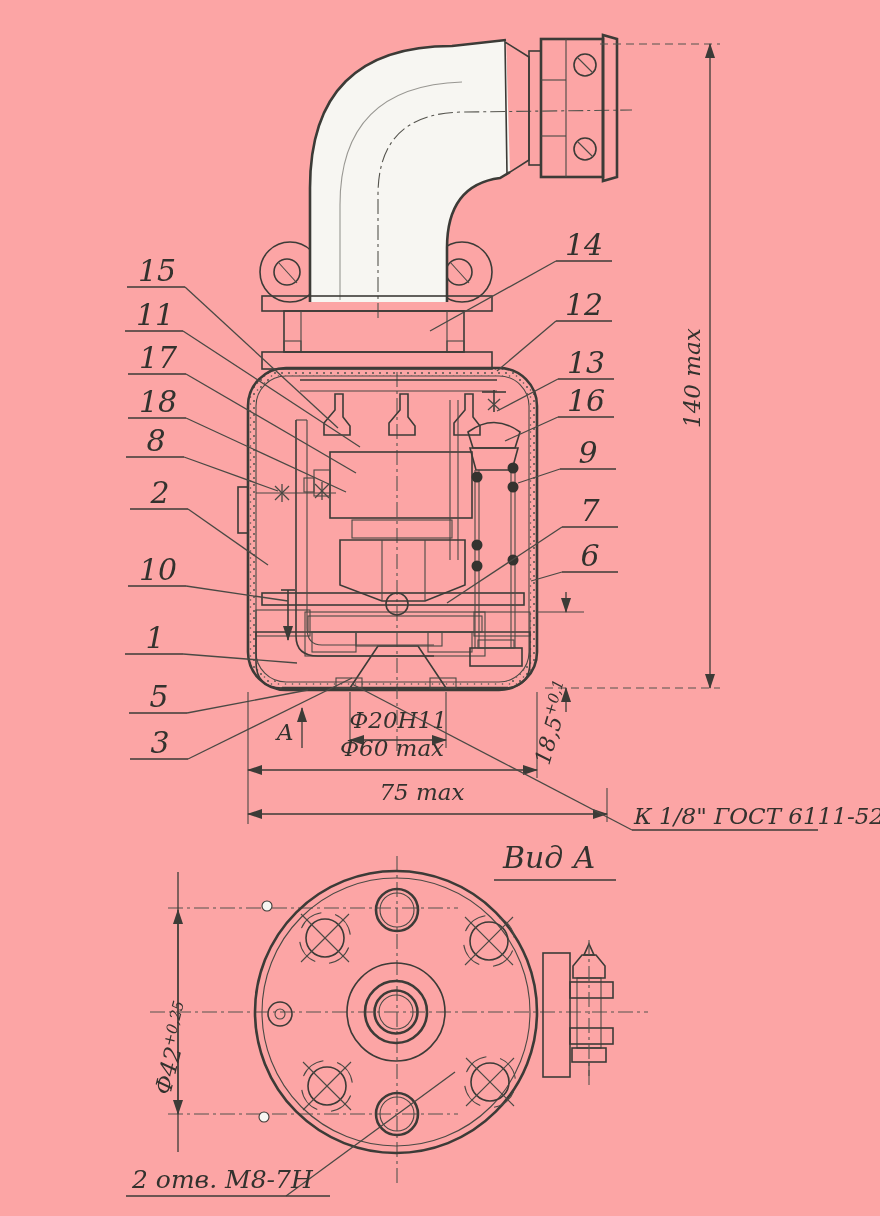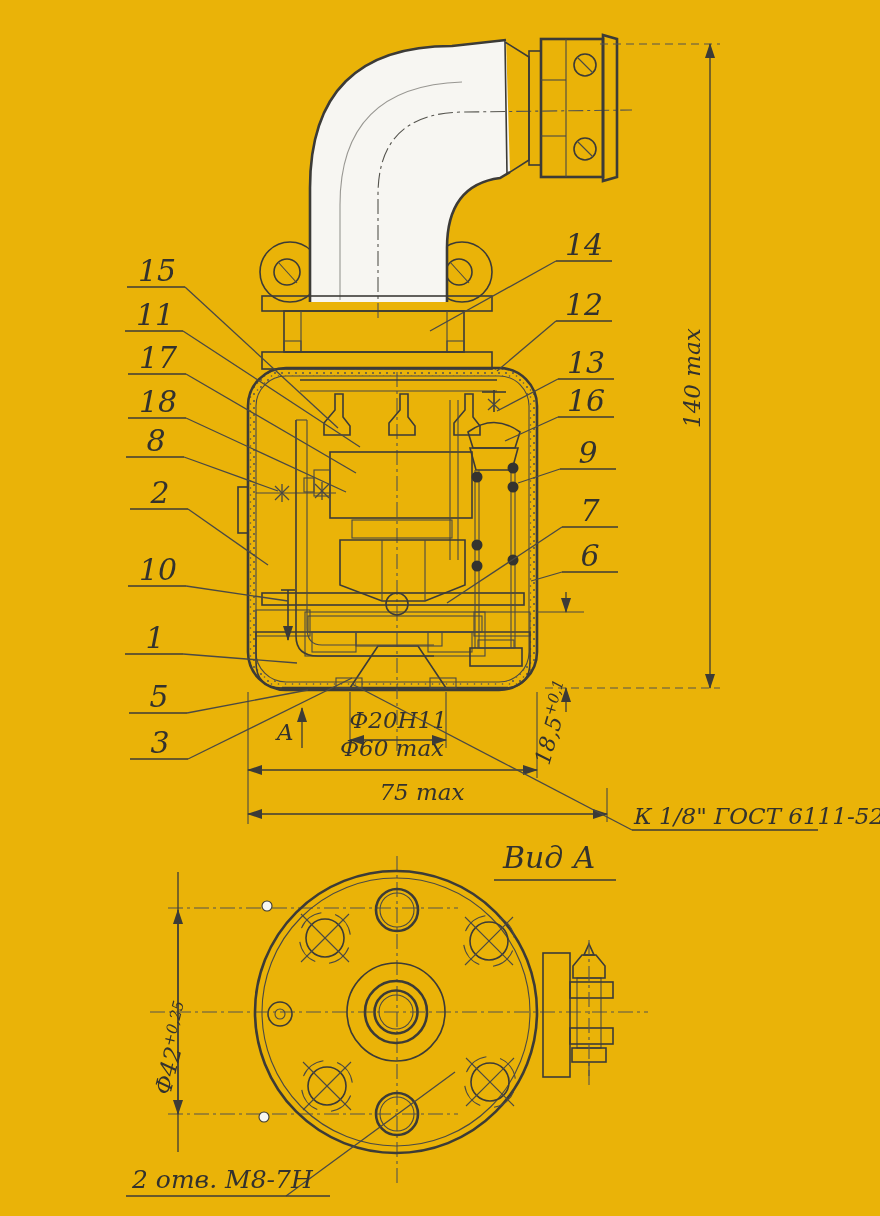--- a/index.html
+++ b/index.html
@@ -1,16 +1,16 @@
 <!DOCTYPE html>
 <html><head>
 <meta charset="utf-8">
 <style>
   html,body{margin:0;padding:0;background:#e8e7e3;}
-  .sheet{position:relative;width:880px;height:1216px;background:#eab308;overflow:hidden;
+  .sheet{position:relative;width:880px;height:1216px;background:#fca5a5;overflow:hidden;
          font-family:"DejaVu Serif", serif;}
   svg{position:absolute;left:0;top:0;}
   .ln  {stroke:#3c3b37;stroke-width:1.6;fill:none;}
   .ln2 {stroke:#3c3b37;stroke-width:2.6;fill:none;}
   .thin{stroke:#4a4944;stroke-width:1.1;fill:none;}
   .ld  {stroke:#4a4944;stroke-width:1.3;fill:none;}
   .cl  {stroke:#55544e;stroke-width:1.1;fill:none;stroke-dasharray:15 4 3 4;}
   .dash{stroke:#55544e;stroke-width:1.1;fill:none;stroke-dasharray:8 5;}
   .dim {stroke:#3c3b37;stroke-width:1.3;fill:none;}
   .paper{fill:#f7f6f2;}

